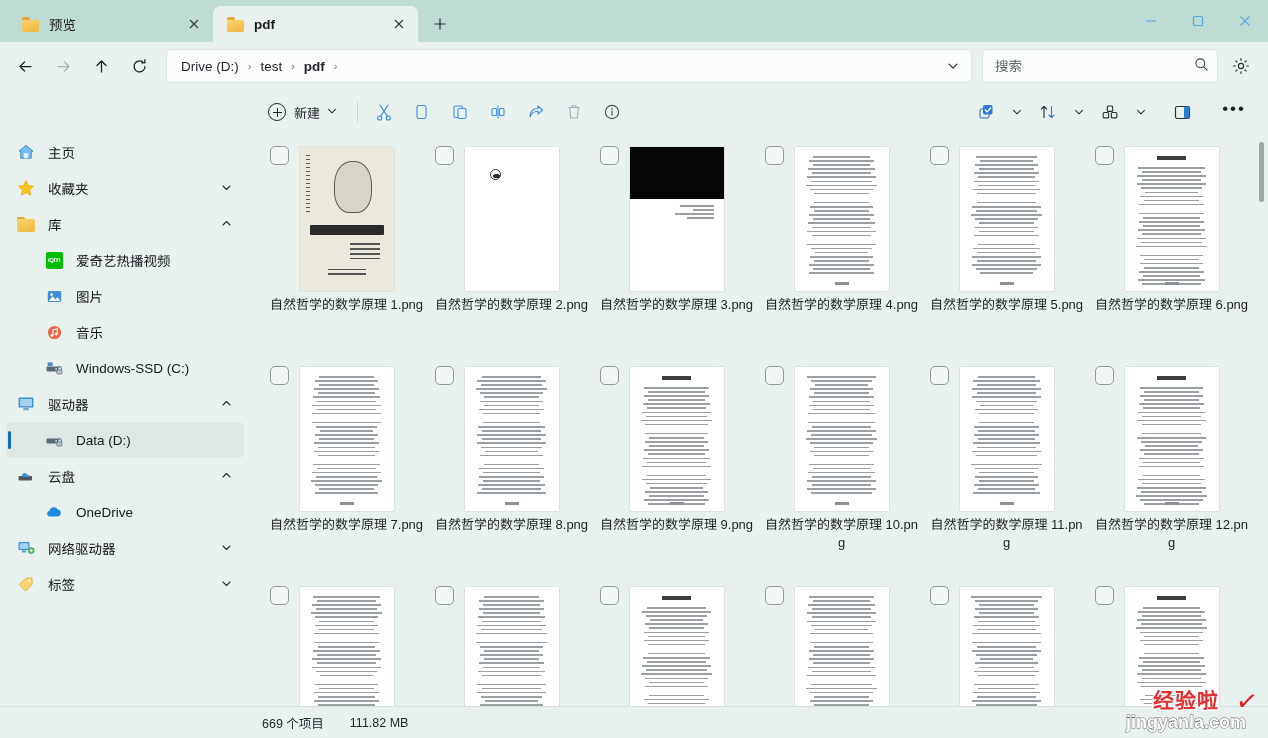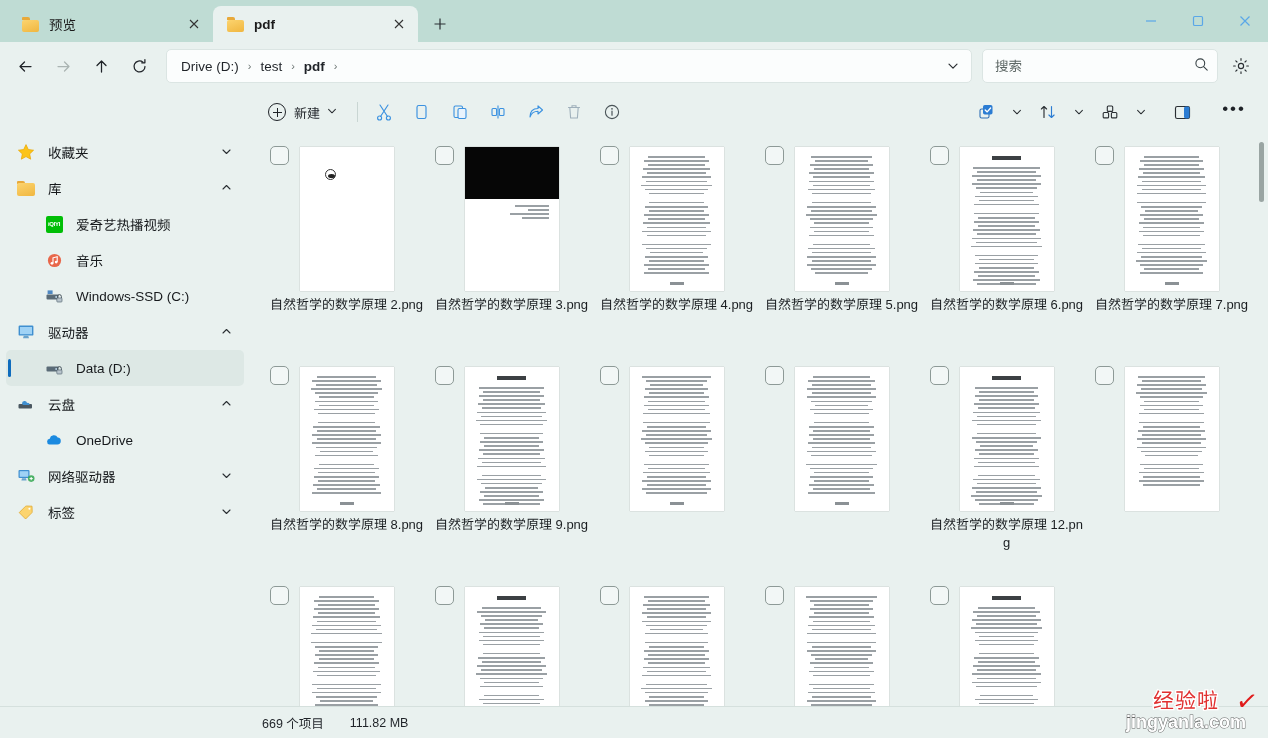--- a/index.html
+++ b/index.html
@@ -313,21 +313,21 @@
   }
   .statusbar .si { margin-right: 26px; }
 
   
   .watermark {
     position: absolute; right: 6px; bottom: 6px;
     width: 152px; text-align: center;
     pointer-events: none; user-select: none;
   }
   .wm-cn {
-    font-size: 21px; font-weight: normal; color: #e03030;
+    font-size: 21px; font-weight: bold; color: #e03030;
     -webkit-text-stroke: 2.5px #ffffff;
     paint-order: stroke fill;
     letter-spacing: 1px; line-height: 22px;
   }
   .wm-en {
     font-size: 18px; font-weight: bold; color: #ffffff;
     -webkit-text-stroke: 1px #666;
     paint-order: stroke fill;
     letter-spacing: 0px; line-height: 20px;
   }
@@ -549,20 +549,29 @@
 
     <div class="cmd ellipsis" style="margin-left:12px;margin-right:4px">
       <span>•••</span>
     </div>
   </div>
 
   <div class="body">
 
     <div class="sidebar">
 
+      <div class="navitem">
+        <span class="ico">
+          <svg width="18" height="18" viewBox="0 0 18 18">
+              <path d="M9 2.3 L16 8.2 H14.2 V15.2 H3.8 V8.2 H2 Z" fill="#7bbdf0" stroke="#3f8fd0" stroke-width="1"></path>
+              <rect x="6.8" y="10.2" width="4.4" height="5" fill="#dff0fc"></rect>
+            </svg>
+        </span>
+        <span class="lbl">主页</span>
+      </div>
 
       <div class="navitem">
         <span class="ico">
           <svg width="18" height="18" viewBox="0 0 18 18">
               <path d="M9 1.6 L11.3 6.5 L16.6 7.2 L12.7 10.9 L13.7 16.2 L9 13.6 L4.3 16.2 L5.3 10.9 L1.4 7.2 L6.7 6.5 Z" fill="#fcc419" stroke="#e8a500" stroke-width=".7"></path>
             </svg>
         </span>
         <span class="lbl">收藏夹</span>
         <span class="chev">
           <svg width="11" height="11" viewBox="0 0 11 11">
@@ -584,20 +593,30 @@
       </div>
 
       <div class="navitem child">
         <span class="ico">
             <span class="ico-iqiyi">iQIYI</span>
           </span>
         <span class="lbl">爱奇艺热播视频</span>
       </div>
 
 
+      <div class="navitem child">
+        <span class="ico">
+          <svg width="17" height="17" viewBox="0 0 17 17">
+              <rect x="1.8" y="3" width="13.4" height="11" rx="1.4" fill="#3f8fd0"></rect>
+              <circle cx="5.6" cy="6.5" r="1.3" fill="#fff"></circle>
+              <path d="M2.6 13 L6.6 8.3 L9.4 11.5 L11.6 9.2 L14.4 13 Z" fill="#fff"></path>
+            </svg>
+        </span>
+        <span class="lbl">图片</span>
+      </div>
 
 
       <div class="navitem child">
         <span class="ico">
           <svg width="17" height="17" viewBox="0 0 17 17">
               <circle cx="8.5" cy="8.5" r="6.6" fill="#e8674a"></circle>
               <path d="M7 11.2 V5.8 L11.2 4.7 V10" stroke="#fff" stroke-width="1.1" fill="none"></path>
               <circle cx="6" cy="11.3" r="1.4" fill="#fff"></circle>
               <circle cx="10.2" cy="10.1" r="1.4" fill="#fff"></circle>
             </svg>
@@ -702,20 +721,33 @@
             </svg>
         </span>
       </div>
     </div>
 
     <div class="filearea">
       <div class="grid" id="file-grid">
           <div class="tile">
             <div class="checkbox"></div>
             <div class="thumbwrap">
+              <div class="page cover">
+                <div class="cover-vert"></div>
+                <div class="cover-face"></div>
+                <div class="cover-title"></div>
+                <div class="cover-sub"></div>
+                <div class="cover-foot"></div>
+              </div>
+            </div>
+            <div class="name">自然哲学的数学原理 1.png</div>
+          </div>
+          <div class="tile">
+            <div class="checkbox"></div>
+            <div class="thumbwrap">
               <div class="page">
                 <div class="seal"></div>
               </div>
             </div>
             <div class="name">自然哲学的数学原理 2.png</div>
           </div>
           <div class="tile">
             <div class="checkbox"></div>
             <div class="thumbwrap">
               <div class="page">
@@ -1003,20 +1035,21 @@
                   <div class="ln" style="width:90%"></div>
                   <div class="ln" style="width:79%"></div>
                   <div class="ln" style="width:92%"></div>
                   <div class="ln" style="width:81%"></div>
                   <div class="ln" style="width:94%"></div>
                   <div class="ln" style="width:83%"></div>
                 </div>
                 <div class="pagenum"></div>
               </div>
             </div>
+            <div class="name">自然哲学的数学原理 10.png</div>
           </div>
           <div class="tile">
             <div class="checkbox"></div>
             <div class="thumbwrap">
               <div class="page">
                 <div class="blk">
                   <div class="ln" style="width:77%"></div>
                   <div class="ln" style="width:90%"></div>
                   <div class="ln" style="width:79%"></div>
                   <div class="ln" style="width:92%"></div>
@@ -1042,20 +1075,21 @@
                   <div class="ln" style="width:73%"></div>
                   <div class="ln" style="width:86%"></div>
                   <div class="ln" style="width:75%"></div>
                   <div class="ln" style="width:88%"></div>
                   <div class="ln" style="width:77%"></div>
                   <div class="ln" style="width:90%"></div>
                 </div>
                 <div class="pagenum"></div>
               </div>
             </div>
+            <div class="name">自然哲学的数学原理 11.png</div>
           </div>
           <div class="tile">
             <div class="checkbox"></div>
             <div class="thumbwrap">
               <div class="page">
                 <div class="blk">
                   <div class="hd"></div>
                   <div class="ln" style="width:84%"></div>
                   <div class="ln" style="width:73%"></div>
                   <div class="ln" style="width:86%"></div>

